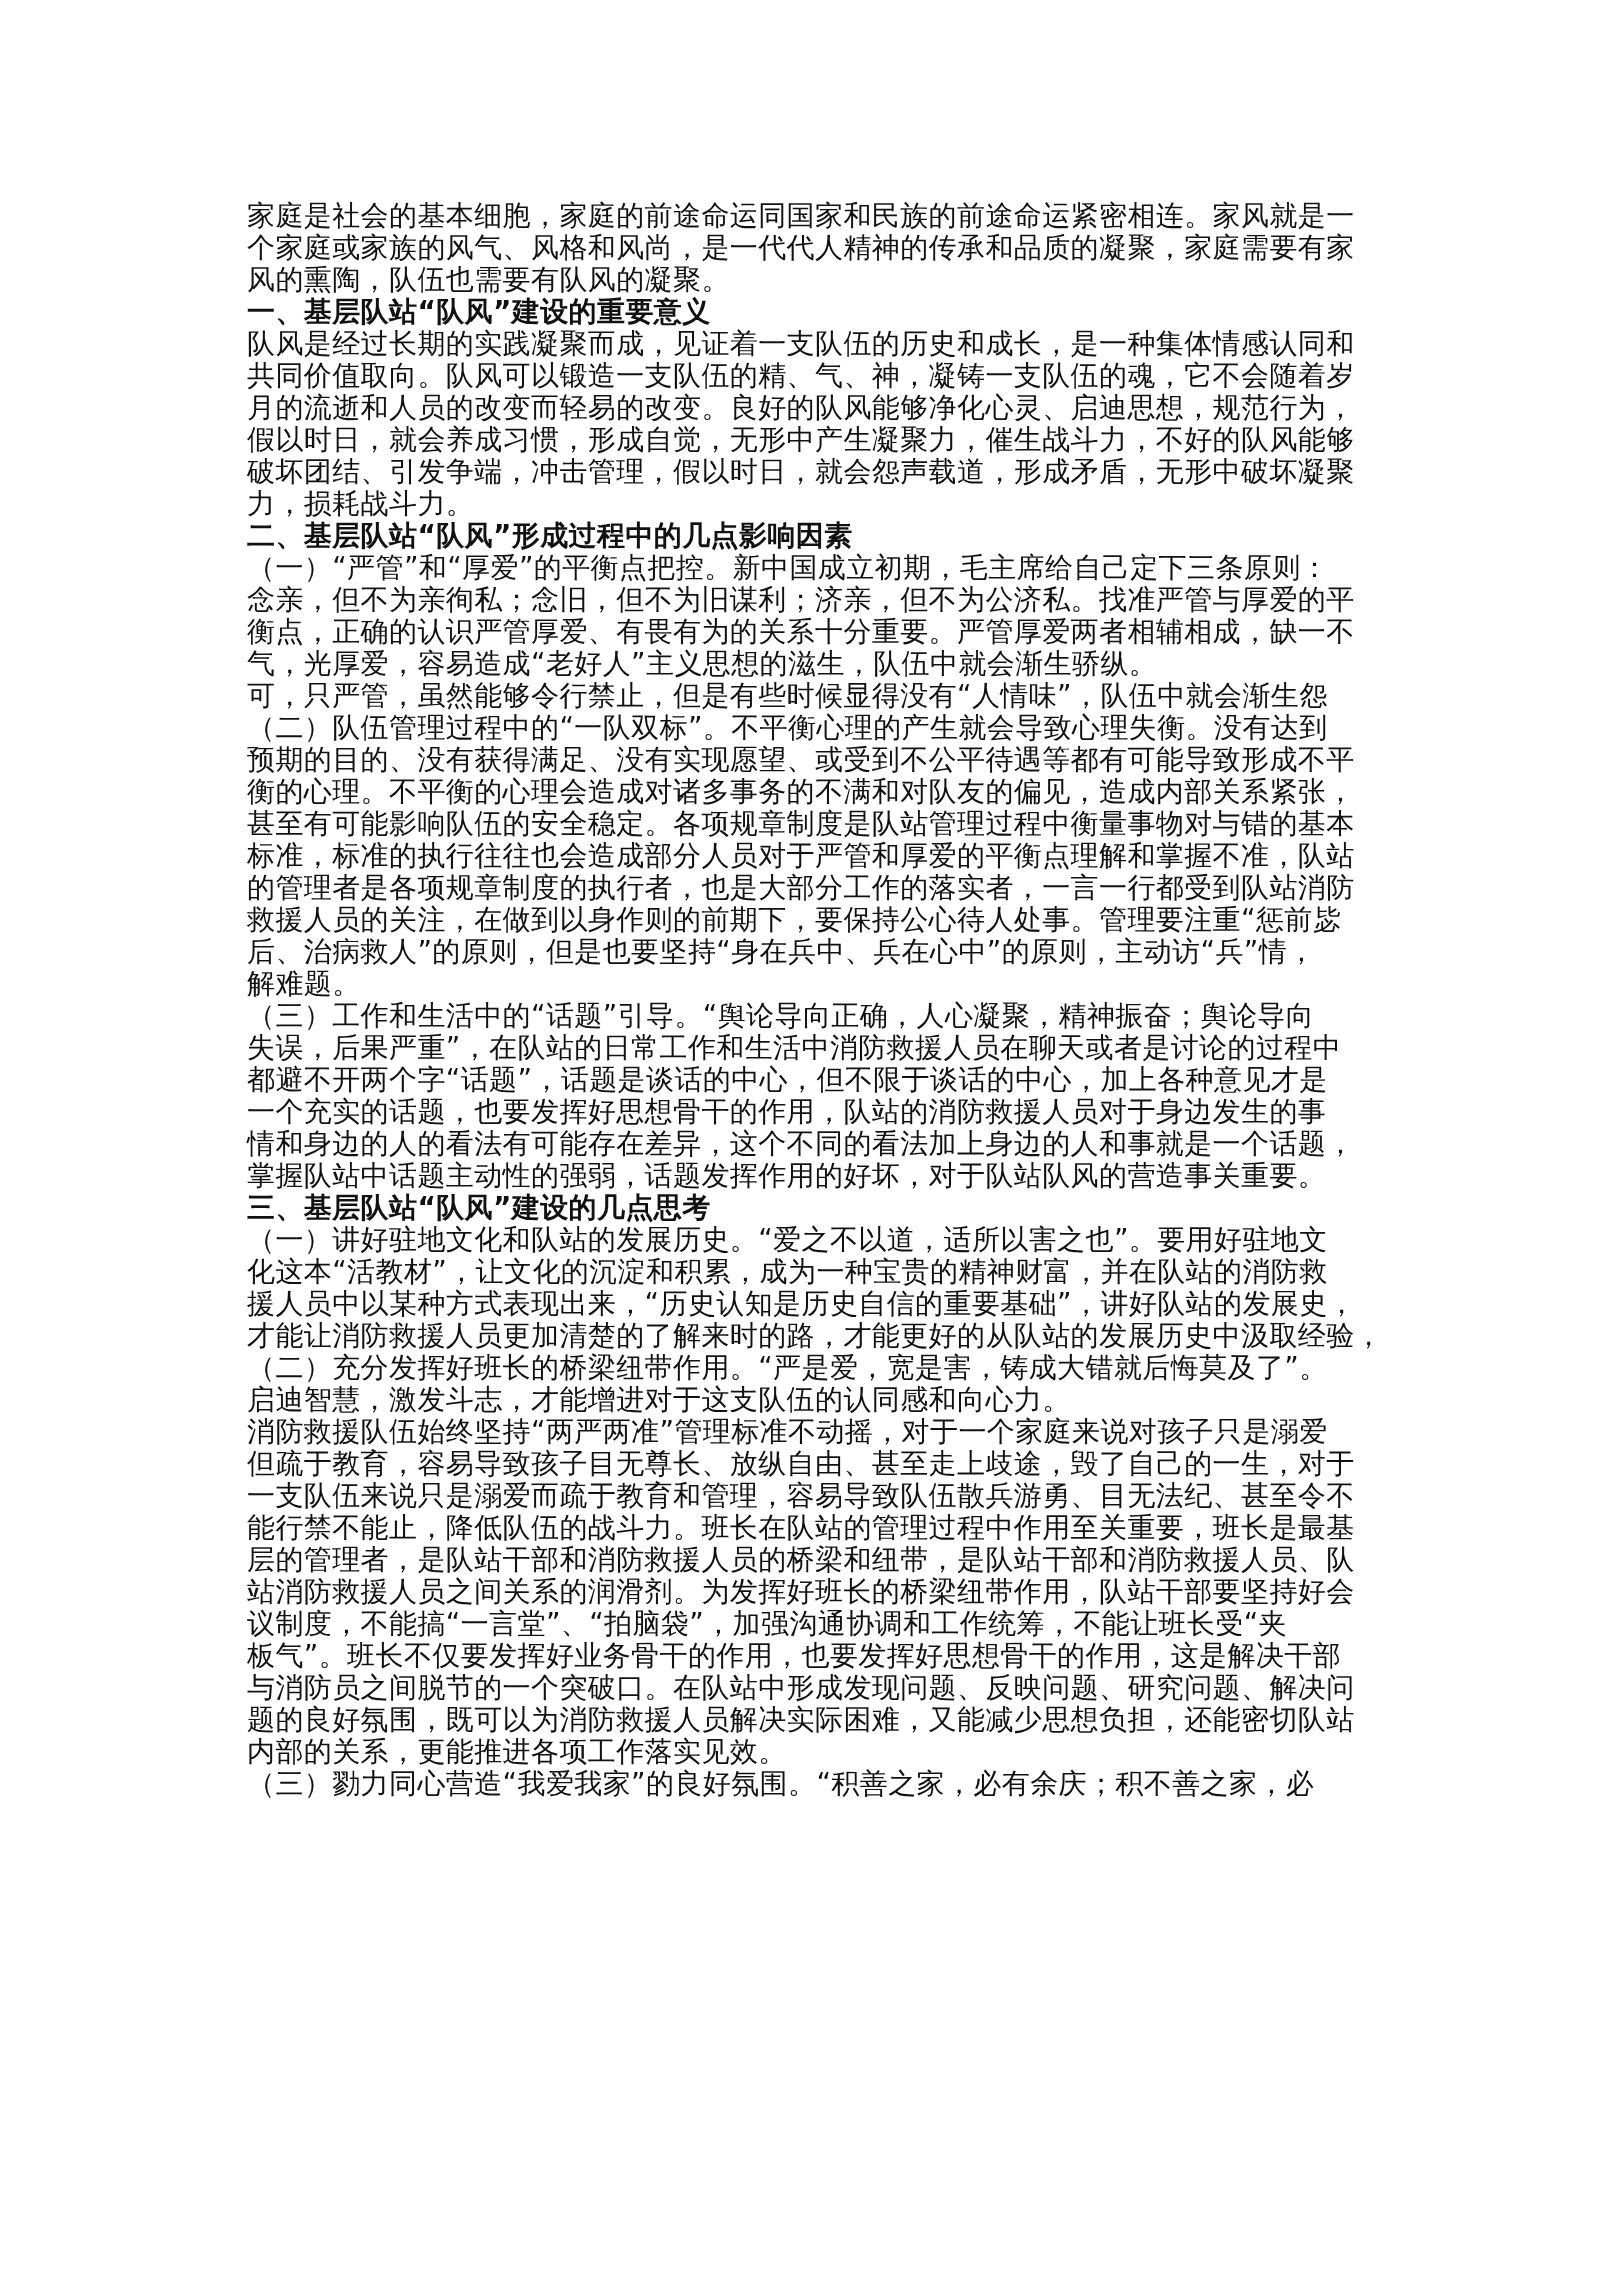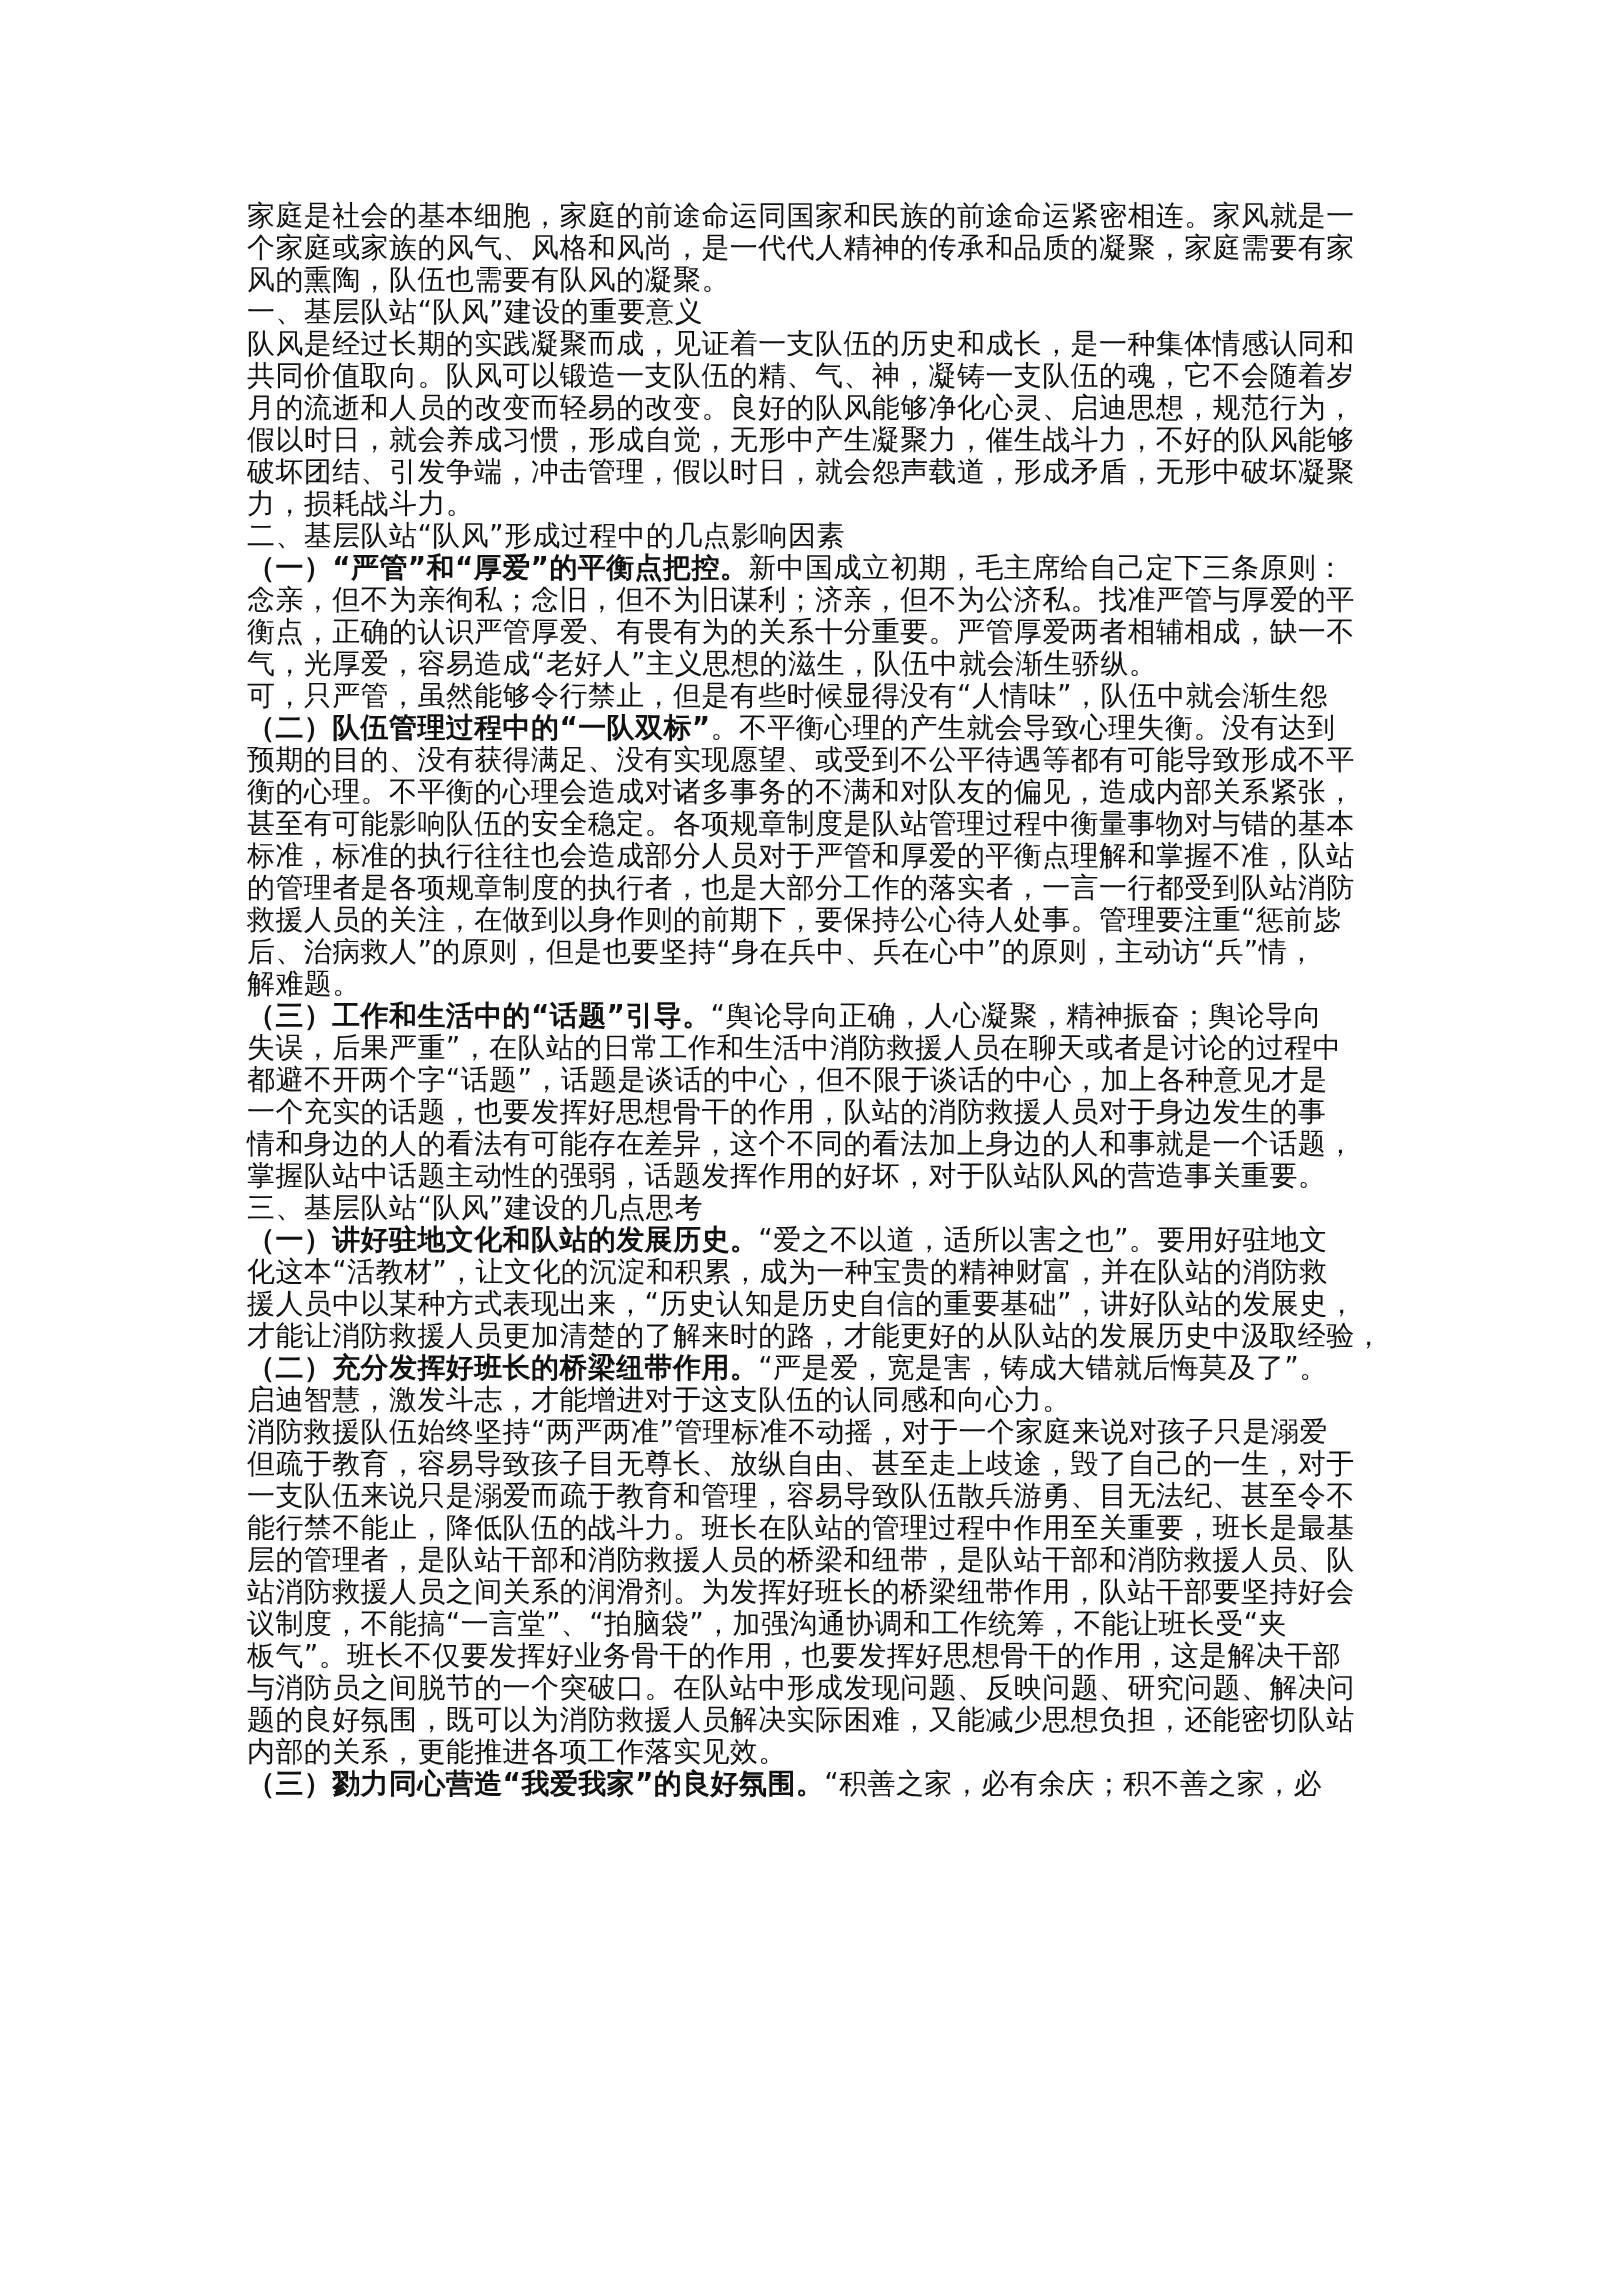--- a/index.html
+++ b/index.html
@@ -22,24 +22,24 @@
     width: 1127px;
   }
   .line {
     height: 32px;
     line-height: 32px;
     font-size: 28px;
     white-space: nowrap;
     letter-spacing: 0.4px;
   }
   .line b, .heading {
-    font-weight: bold;
+    font-weight: normal;
   }
   .heading {
-    font-weight: normal;
+    font-weight: bold;
   }
 </style>
 </head>
 <body>
 
 <div class="page">
 
   <div class="line">家庭是社会的基本细胞，家庭的前途命运同国家和民族的前途命运紧密相连。家风就是一</div>
   <div class="line">个家庭或家族的风气、风格和风尚，是一代代人精神的传承和品质的凝聚，家庭需要有家</div>
   <div class="line">风的熏陶，队伍也需要有队风的凝聚。</div>

